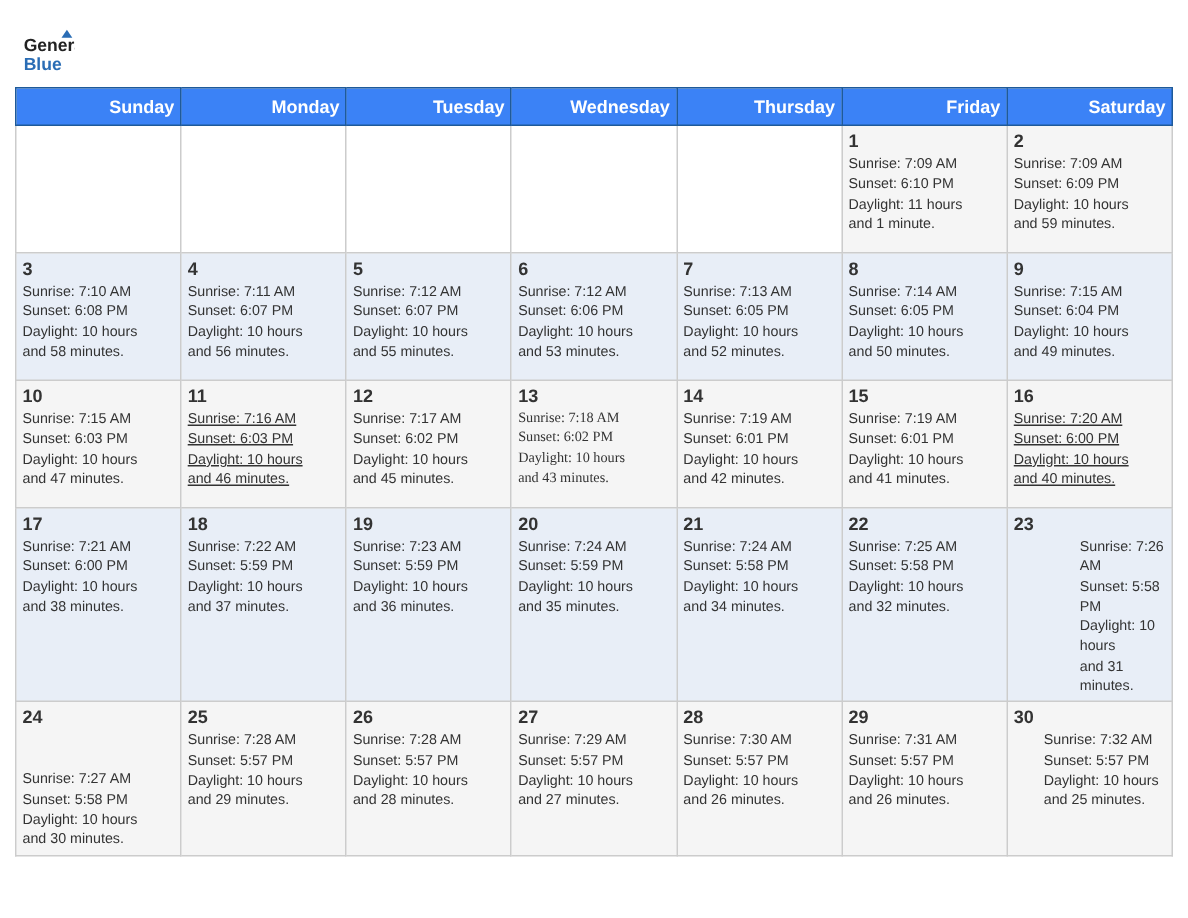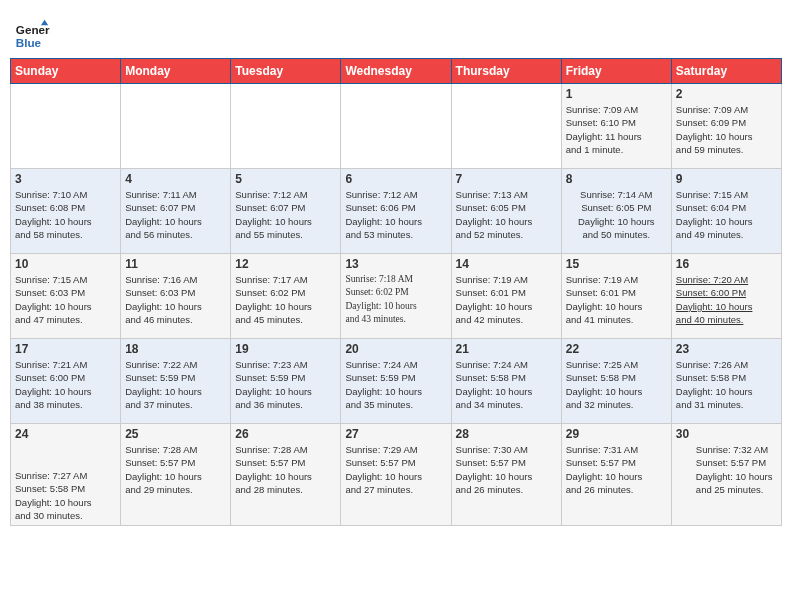--- a/index.html
+++ b/index.html
@@ -36,25 +36,25 @@
     .location-title {
       font-size: 16px;
       color: #555;
     }
     table {
       width: 100%;
       border-collapse: collapse;
       table-layout: fixed;
     }
     thead th {
-      background: #ef4444;
+      background: #3b82f6;
       color: #fff;
       font-size: 12px;
       padding: 5px 4px;
-      text-align: left;
+      text-align: right;
       border: 1px solid #1e5a9a;
     }
     tbody td {
       border: 1px solid #ccc;
       vertical-align: top;
       padding: 3px 4px;
       font-size: 10px;
       color: #333;
       height: 85px;
     }
@@ -160,21 +160,21 @@
         </td>
         <td>
           <div class="day-num">7</div>
           <div class="day-detail" style="white-space: pre-line;">Sunrise: 7:13 AM
 Sunset: 6:05 PM
 Daylight: 10 hours
 and 52 minutes.</div>
         </td>
         <td>
           <div class="day-num">8</div>
-          <div class="day-detail" style="white-space: pre-line; text-align: center;">Sunrise: 7:14 AM
+          <div class="day-detail" style="white-space: pre-line;">Sunrise: 7:14 AM
 Sunset: 6:05 PM
 Daylight: 10 hours
 and 50 minutes.</div>
         </td>
         <td>
           <div class="day-num">9</div>
           <div class="day-detail" style="white-space: pre-line;">Sunrise: 7:15 AM
 Sunset: 6:04 PM
 Daylight: 10 hours
 and 49 minutes.</div>
@@ -183,21 +183,21 @@
       <tr>
         <td>
           <div class="day-num">10</div>
           <div class="day-detail" style="white-space: pre-line;">Sunrise: 7:15 AM
 Sunset: 6:03 PM
 Daylight: 10 hours
 and 47 minutes.</div>
         </td>
         <td>
           <div class="day-num">11</div>
-          <div class="day-detail" style="white-space: pre-line;">Sunrise: 7:16 AM
+          <div class="day-detail" style="white-space: pre-line; text-decoration: underline;">Sunrise: 7:16 AM
 Sunset: 6:03 PM
 Daylight: 10 hours
 and 46 minutes.</div>
         </td>
         <td>
           <div class="day-num">12</div>
           <div class="day-detail" style="white-space: pre-line;">Sunrise: 7:17 AM
 Sunset: 6:02 PM
 Daylight: 10 hours
 and 45 minutes.</div>
@@ -269,21 +269,21 @@
         </td>
         <td>
           <div class="day-num">22</div>
           <div class="day-detail" style="white-space: pre-line;">Sunrise: 7:25 AM
 Sunset: 5:58 PM
 Daylight: 10 hours
 and 32 minutes.</div>
         </td>
         <td>
           <div class="day-num">23</div>
-          <div class="day-detail" style="white-space: pre-line;">Sunrise: 7:26 AM
+          <div class="day-detail" style="white-space: pre-line; margin-left: 44px;">Sunrise: 7:26 AM
 Sunset: 5:58 PM
 Daylight: 10 hours
 and 31 minutes.</div>
         </td>
       </tr>
       <tr>
         <td>
           <div class="day-num">24</div>
           <div class="day-detail" style="white-space: pre-line; margin-top: 28px;">Sunrise: 7:27 AM
 Sunset: 5:58 PM

